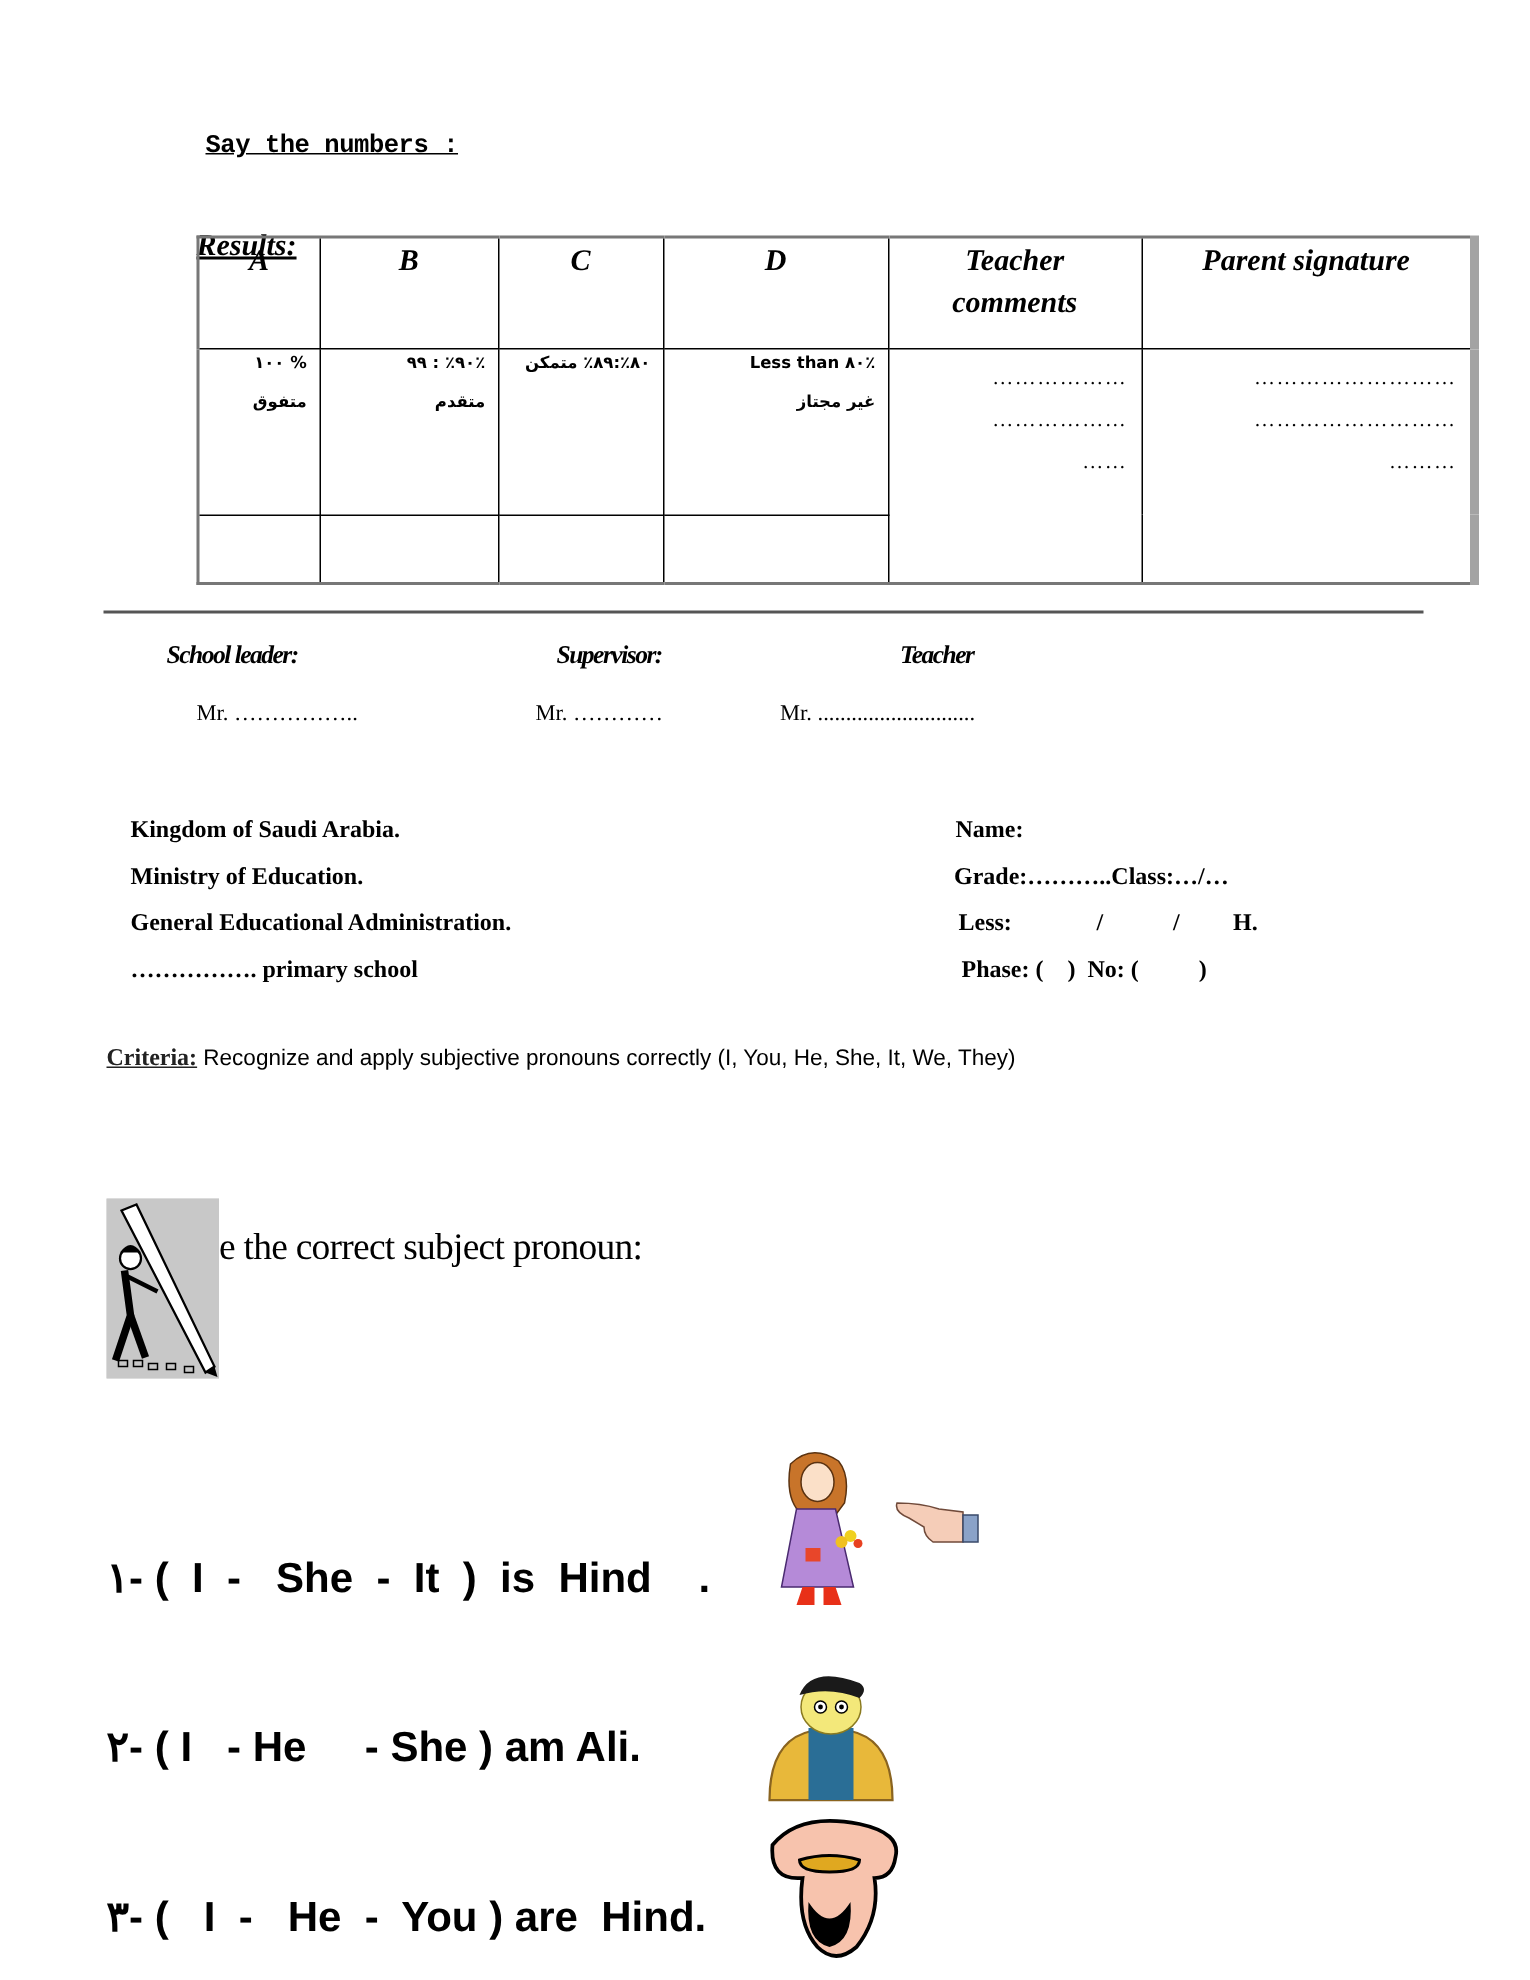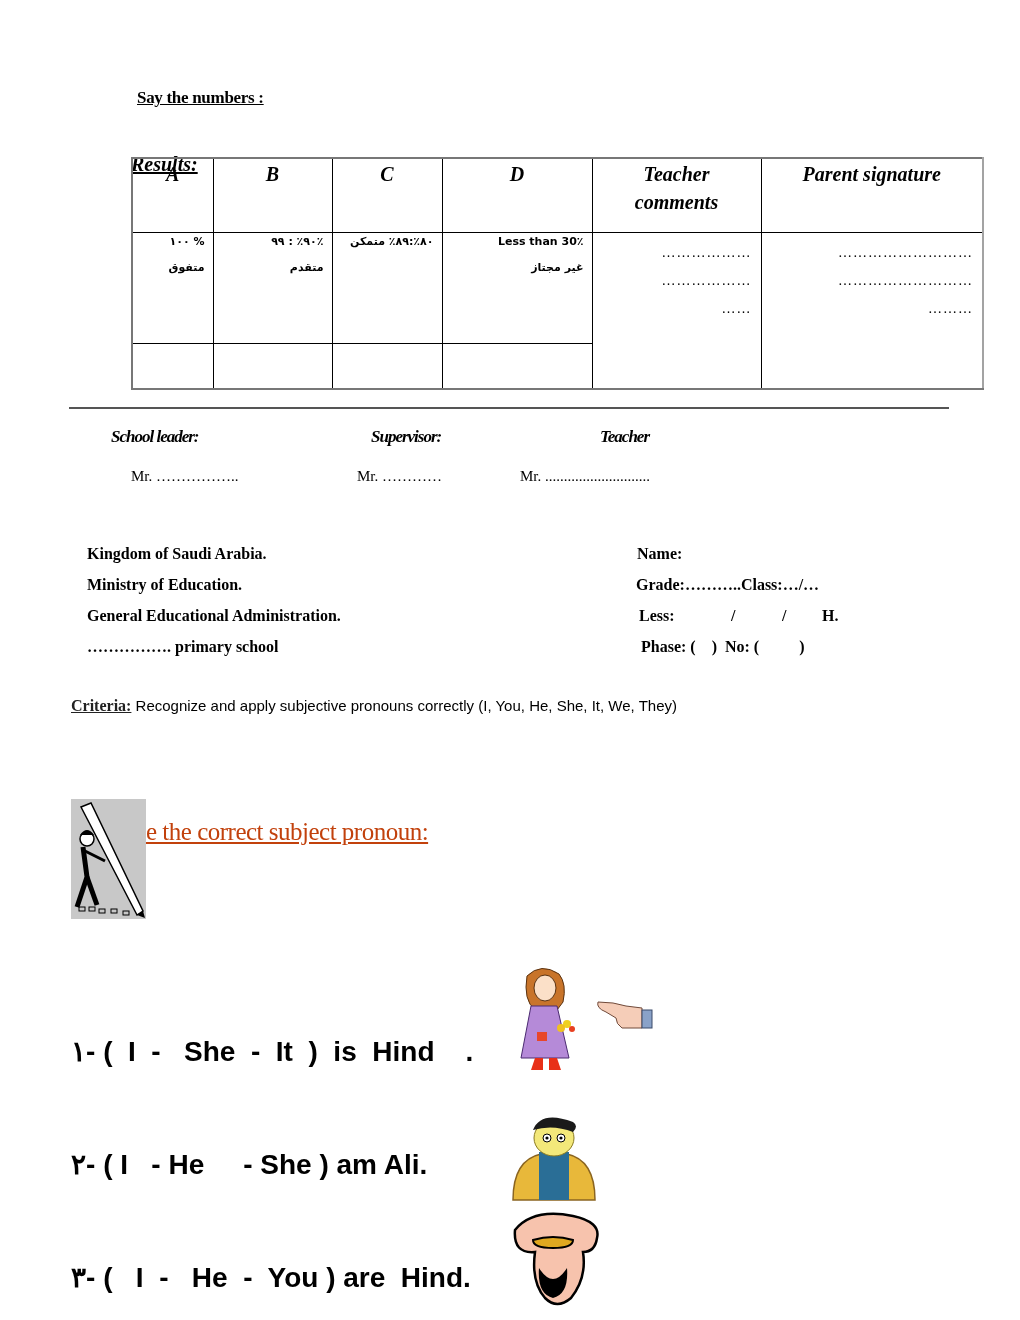--- a/index.html
+++ b/index.html
@@ -1,45 +1,45 @@
 <!DOCTYPE html>
 <html><head>
   <meta charset="utf-8">
   <style>
     html, body { margin:0; padding:0; background:#ffffff; }
     body { width:1020px; height:1320px; position:relative; overflow:hidden; color:#000; font-family:"Liberation Serif", serif; }
     .abs { position:absolute; }
 
-    .say { left:137px; top:88px; font-family:Liberation Serif, serif; font-weight:bold; font-size:17px; text-decoration:underline; letter-spacing:-0.3px; }
+    .say { left:137px; top:88px; font-family:Liberation Mono, monospace; font-weight:bold; font-size:17px; text-decoration:underline; letter-spacing:-0.3px; }
     .results { left:131px; top:113px; font-family:"Liberation Serif", serif; font-weight:bold; font-style:italic; font-size:20px; text-decoration:underline;margin-top:40px; }
 
     table.res { position:absolute; left:131px; top:157px; width:851px; border-collapse:collapse; table-layout:fixed; }
     table.res td { border:1px solid #000; vertical-align:top; padding:0; }
     table.res .outer-l { border-left:2px solid #777; }
-    table.res .outer-r { border-right:2px solid #a3a3a3; }
+    table.res .outer-r { border-right:6px solid #a3a3a3; }
     table.res .outer-t { border-top:2px solid #777; }
     table.res .outer-b { border-bottom:2px solid #777; }
     .th { font-family:"Liberation Serif", serif; font-weight:bold; font-style:italic; font-size:20px; text-align:center; line-height:28px; padding-top:1px !important; }
     .ar { font-family:"DejaVu Sans", sans-serif; font-weight:bold; font-size:11px; text-align:right; padding:2px 8px 0 0 !important; line-height:14px; }
     .ar .l2 { margin-top:12px; display:block; }
     .dots { font-family:"Liberation Serif", serif; font-size:14px; text-align:right; padding:6px 9px 0 0 !important; line-height:28px; letter-spacing:1px; }
     .dots div { white-space:nowrap; }
 
     .hr { left:69px; top:407px; width:880px; height:0; border-top:2px solid #555; }
 
     .sig-label { top:427px; font-family:"Liberation Serif", serif; font-style:italic; font-weight:bold; font-size:17px; letter-spacing:-1px; }
     .sig-mr { top:468px; font-family:"Liberation Serif", serif; font-size:15px; }
 
     .info { font-family:"Liberation Serif", serif; font-weight:bold; font-size:16px;margin-left:16px; }
 
     .criteria { left:71px; top:697px; font-size:15px; font-family:"Liberation Sans", sans-serif; }
     .criteria .lbl { font-family:"Liberation Serif", serif; font-weight:bold; text-decoration:underline; font-size:16px; color:#222; }
 
     .pencil-img { left:71px; top:799px; width:75px; height:120px; background:#c8c8c8; }
-    .title { left:146px; top:818px; font-family:"Liberation Serif", serif; font-size:25px; color:#c2410c; text-decoration:underline; letter-spacing:-0.5px; }
+    .title { left:146px; top:818px; font-family:"Liberation Serif", serif; font-size:25px; color:#000000; letter-spacing:-0.5px; }
 
     .q { font-family:"Liberation Sans", sans-serif; font-weight:bold; font-size:28px; white-space:pre; }
   </style>
 </head>
 <body>
 
 <div class="abs say">Say the numbers :</div>
 <div class="abs results">Results:</div>
 
 <table class="res">
@@ -69,21 +69,21 @@
       <span class="l2">متفوق</span>
     </td>
     <td class="ar">
       <span>٩٠٪ : ٩٩٪</span>
       <span class="l2">متقدم</span>
     </td>
     <td class="ar">
       <span>٨٠٪:٨٩٪ متمكن</span>
     </td>
     <td class="ar">
-      <span>Less than 30٪</span>
+      <span>Less than ٨٠٪</span>
       <span class="l2">غير مجتاز</span>
     </td>
     <td class="dots outer-b" rowspan="2">
       <div>………………</div>
       <div>………………</div>
       <div>……</div>
     </td>
     <td class="dots outer-r outer-b" rowspan="2">
       <div>………………………</div>
       <div>………………………</div>

